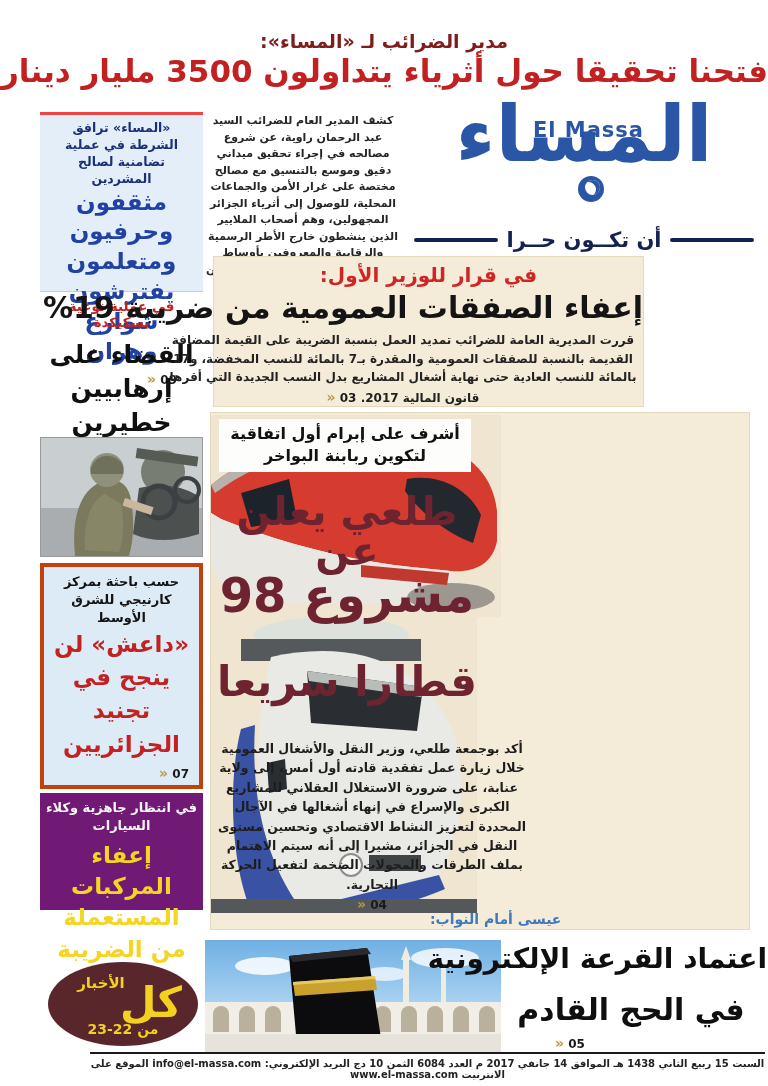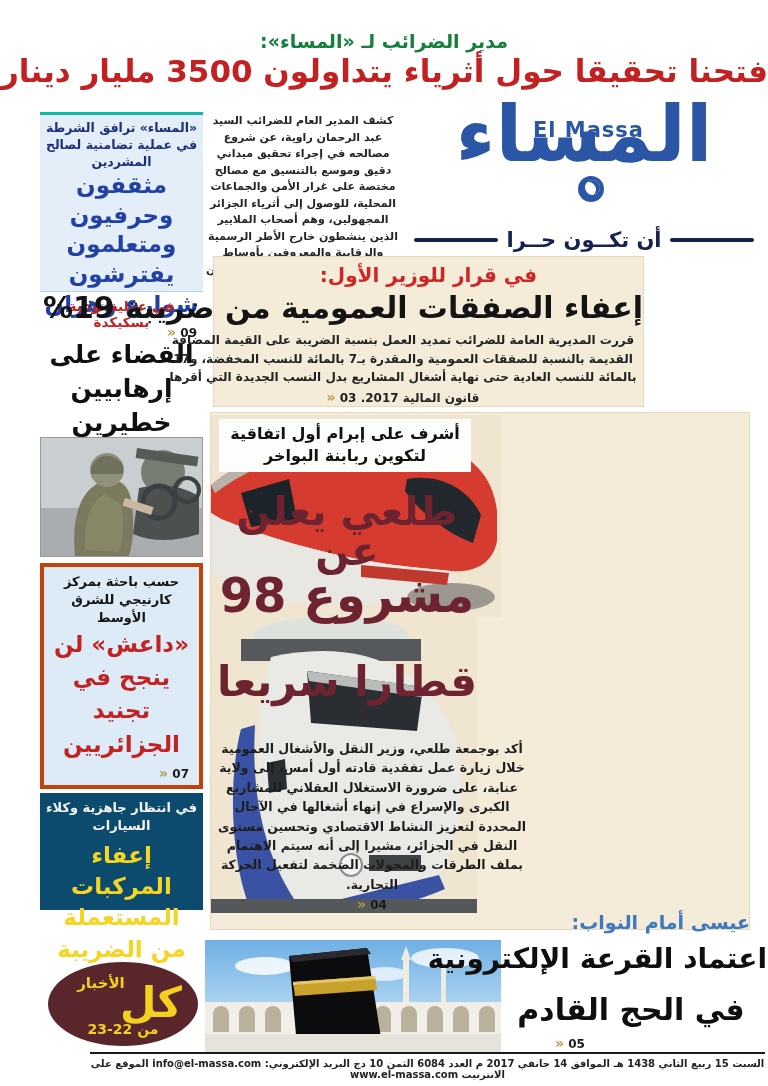--- a/index.html
+++ b/index.html
@@ -5,49 +5,49 @@
   * { margin:0; padding:0; box-sizing:border-box; }
   html,body { background:#fff; }
   body { font-family:"DejaVu Sans", sans-serif; }
   #canvas {
     position:relative; width:768px; height:1086px; margin:0 auto;
     background:#ffffff; overflow:hidden; direction:rtl;
   }
   .abs { position:absolute; }
 
   
-  #topline { top:30px; left:0; width:768px; font-size:19px; font-weight:bold; color:#15803d; text-align:center; letter-spacing:1px; }
+  #topline { top:30px; left:0; width:768px; font-size:19px; font-weight:bold; color:#7f1d1d; text-align:center; letter-spacing:1px; }
   #top-headline { top:53px; left:0; width:768px; font-size:31px; font-weight:900; color:#c32121; text-align:center; white-space:nowrap; }
 
   
   #brief { top:113px; left:205px; width:196px; font-size:11px; font-weight:bold; color:#252525; line-height:1.5; text-align:center; }
   #logo { top:106px; left:404px; width:360px; height:150px; }
   #logo-ar { position:absolute; top:-16px; right:0; width:360px; font-size:78px; font-weight:900; color:#2b55a5; text-align:center; line-height:1.15; letter-spacing:-2px; }
   #logo-latin { position:absolute; top:12px; right:120px; font-size:21px; font-weight:900; color:#2b55a5; letter-spacing:1px; direction:ltr; }
   #crescent { position:absolute; top:70px; right:160px; width:26px; height:26px; border-radius:50%; background:#2b55a5; }
   #crescent::after { content:""; position:absolute; top:4px; left:7px; width:15px; height:15px; border-radius:50%; background:#fff;
     box-shadow:-4px 2px 0 0 #2b55a5 inset; }
   #logo-sub { position:absolute; top:96px; right:75px; width:210px; font-size:15px; font-weight:bold; color:#3a66b5; text-align:center; }
   #slogan-row { position:absolute; top:122px; right:10px; width:340px; display:flex; align-items:center; gap:8px; }
   .slogan-line { flex:1; height:4px; background:#15224f; border-radius:2px; }
   #slogan { font-size:21px; font-weight:900; color:#15224f; white-space:nowrap; }
 
   
   .sb { left:40px; width:163px; }
-  #sb1 { top:112px; height:180px; background:#e3eef8; border-top:3px solid #14b8a6; border-bottom:1px solid #b9d4e6; padding:5px 0 2px; }
+  #sb1 { top:112px; height:180px; background:#e3eef8; border-top:3px solid #ef4444; border-bottom:1px solid #b9d4e6; padding:5px 20px 2px; }
   #sb1 .kick { color:#1b2f7a; font-size:12.5px; font-weight:bold; text-align:center; line-height:1.35; }
   #sb1 .head { color:#2141a5; font-size:23px; font-weight:900; text-align:center; line-height:1.3; }
   #sb2 { top:296px; height:140px; padding:2px 4px; }
   #sb2 .kick { color:#c32222; font-size:13.5px; font-weight:900; text-align:center; }
   #sb2 .head { color:#101010; font-size:25px; font-weight:900; text-align:center; line-height:1.35; margin-top:8px; }
   #sb-photo { top:437px; left:40px; width:163px; height:120px; border:1px solid #999; }
   #sb3 { top:563px; height:226px; background:#ddebf7; border:4px solid #c2410c; padding:6px 4px 2px; }
   #sb3 .kick { color:#141414; font-size:13px; font-weight:900; text-align:center; line-height:1.4; }
   #sb3 .head { color:#c32222; font-size:23px; font-weight:900; text-align:center; line-height:1.45; }
-  #sb4 { top:793px; height:117px; background:#0c4a6e; padding:6px 4px 18px; }
+  #sb4 { top:793px; height:117px; background:#701a75; padding:6px 4px 18px; }
   #sb4 .kick { color:#f5f5f5; font-size:13px; font-weight:bold; text-align:center; line-height:1.4; }
   #sb4 .head { color:#f4d522; font-size:23px; font-weight:900; text-align:center; line-height:1.35; margin-top:5px; }
 
   .pagemark { display:inline-block; font-size:12px; font-weight:900; color:#1a1a1a; }
   .pagemark .arrow { color:#b49a4a; font-size:14px; }
   .pm-row { text-align:right; padding-right:6px; margin-top:2px; }
   #sb4 .pagemark { color:#fff; }
 
   
   #badge { top:962px; left:48px; width:150px; height:84px; background:#59272b; border-radius:50%; }
@@ -66,21 +66,21 @@
   #train-red { position:absolute; top:2px; right:248px; width:290px; height:202px; }
   #train-blue { position:absolute; top:200px; right:272px; width:266px; height:300px; }
   #train-kick { position:absolute; top:6px; left:8px; width:252px; background:#fdfdfb; padding:4px 2px; color:#111; font-size:16px; font-weight:900; text-align:center; line-height:1.4; }
   .train-h { position:absolute; left:0; width:272px; color:#6d2430; font-weight:900; text-align:center; line-height:1; }
   #train-h1 { top:78px;  font-size:40px; }
   #train-h2 { top:158px; font-size:48px; }
   #train-h3 { top:248px; font-size:42px; }
   #train-body { position:absolute; top:326px; left:6px; width:310px; color:#1d1d1d; font-size:12.5px; font-weight:bold; text-align:center; line-height:1.55; }
 
   
-  #hajj-kick { top:911px; left:430px; width:320px; color:#3c79c0; font-size:19px; font-weight:900; text-align:right; }
+  #hajj-kick { top:911px; left:430px; width:320px; color:#3c79c0; font-size:14px; font-weight:900; text-align:left; }
   #kaaba { top:940px; left:205px; width:296px; height:112px; }
   #hajj-h1 { top:942px; left:495px; width:272px; color:#0f0f0f; font-size:28px; font-weight:900; text-align:center; white-space:nowrap; }
   #hajj-h2 { top:992px; left:495px; width:272px; color:#0f0f0f; font-size:30px; font-weight:900; text-align:center; }
   #hajj-pm { top:1033px; left:540px; width:60px; text-align:center; }
 
   
   #footer-rule { top:1052px; left:90px; width:675px; height:2px; background:#1a1a1a; }
   #footer-text { top:1058px; left:90px; width:675px; font-size:10px; font-weight:bold; color:#222; text-align:center; }
 </style>
 </head>

